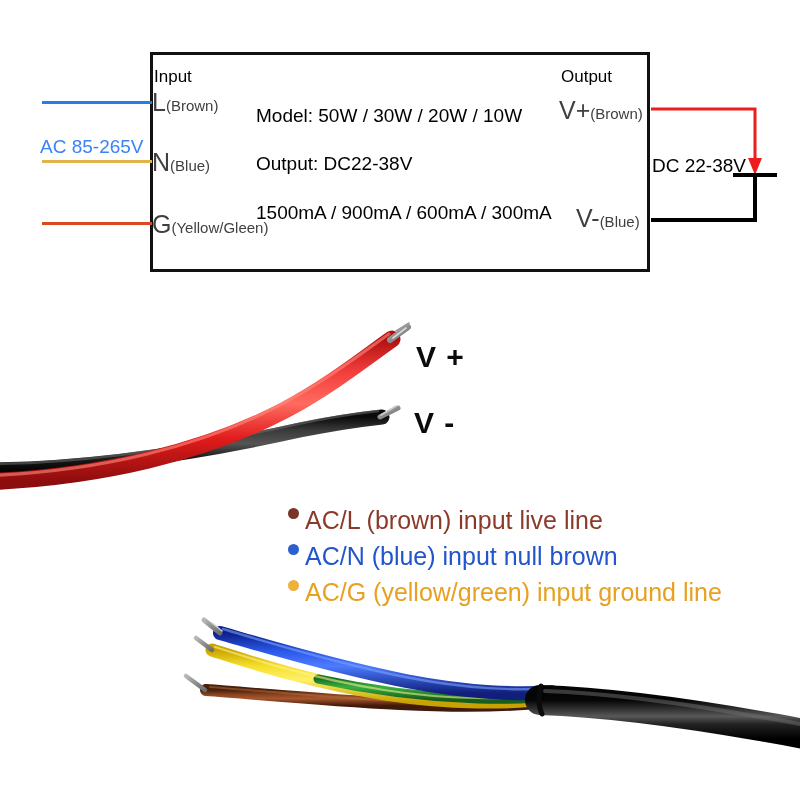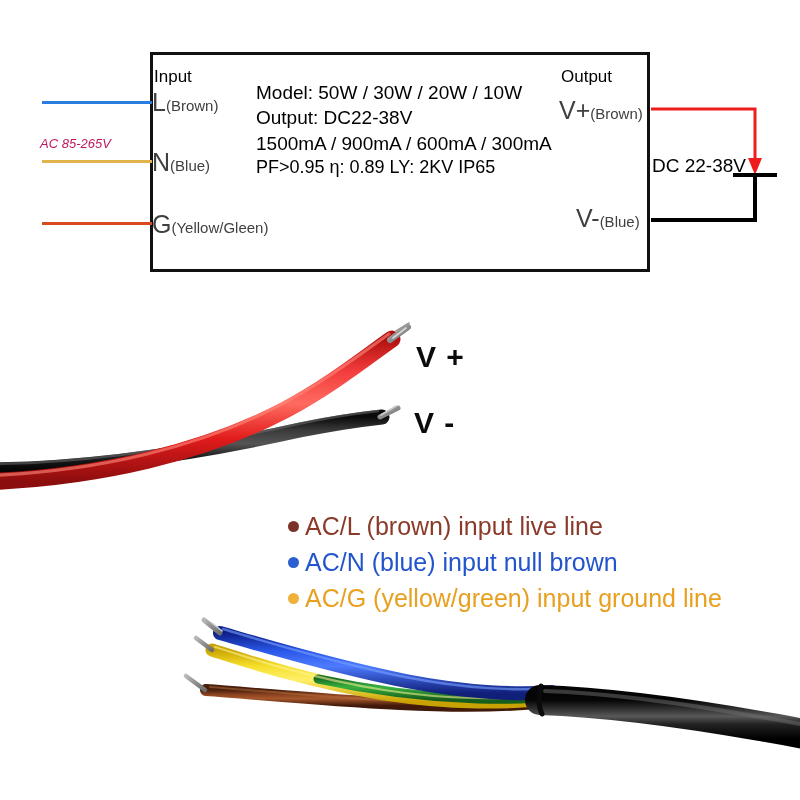--- a/index.html
+++ b/index.html
@@ -84,33 +84,33 @@
   .spec .title {
     font-size: 28px;
     letter-spacing: 0.3px;
     line-height: 1.1;
     margin: 0 0 5px 0;
   }
   .spec .line {
     font-size: 19px;
     line-height: 1.33;
     white-space: nowrap;
+    margin-top: 23px;
   }
   .spec .line.last {
     font-size: 18px;
   }
 
   .ac-label {
     position: absolute;
     left: 40px;
     top: 136px;
-    font-size: 13px;
-    color: #be185d;
-    white-space: nowrap;
-    font-style: italic;
+    font-size: 19px;
+    color: #3b82f6;
+    white-space: nowrap;
   }
   .dc-label {
     position: absolute;
     left: 652px;
     top: 155px;
     font-size: 19px;
     color: #000000;
     white-space: nowrap;
     text-align: center;
   }
@@ -125,21 +125,20 @@
   .wire-g { left: 42px; top: 222px; width: 110px; background: #d94a22; }
 
   
   .legend {
     position: absolute;
     left: 288px;
     top: 508px;
   }
   .legend-row {
     display: flex;
-    align-items: center;
     height: 36px;
     white-space: nowrap;
   }
   .legend-bullet {
     width: 11px;
     height: 11px;
     border-radius: 50%;
     margin-right: 6px;
     flex: none;
   }
@@ -289,21 +288,20 @@
     <span class="big">V+</span><span class="small">(Brown)</span>
   </div>
   <div class="term term-vm">
     <span class="big">V-</span><span class="small">(Blue)</span>
   </div>
 
   <div class="spec">
     <div class="line">Model: 50W / 30W / 20W / 10W</div>
     <div class="line">Output: DC22-38V</div>
     <div class="line">1500mA / 900mA / 600mA / 300mA</div>
-    <div class="line last">PF&gt;0.95  η: 0.89   LY: 2KV  IP65</div>
   </div>
 
   <div class="ac-label">AC 85-265V</div>
   <div class="dc-label">DC 22-38V</div>
 
   <div class="vcall vcall-p">V +</div>
   <div class="vcall vcall-m">V -</div>
 
   <div class="legend">
     <div class="legend-row">

